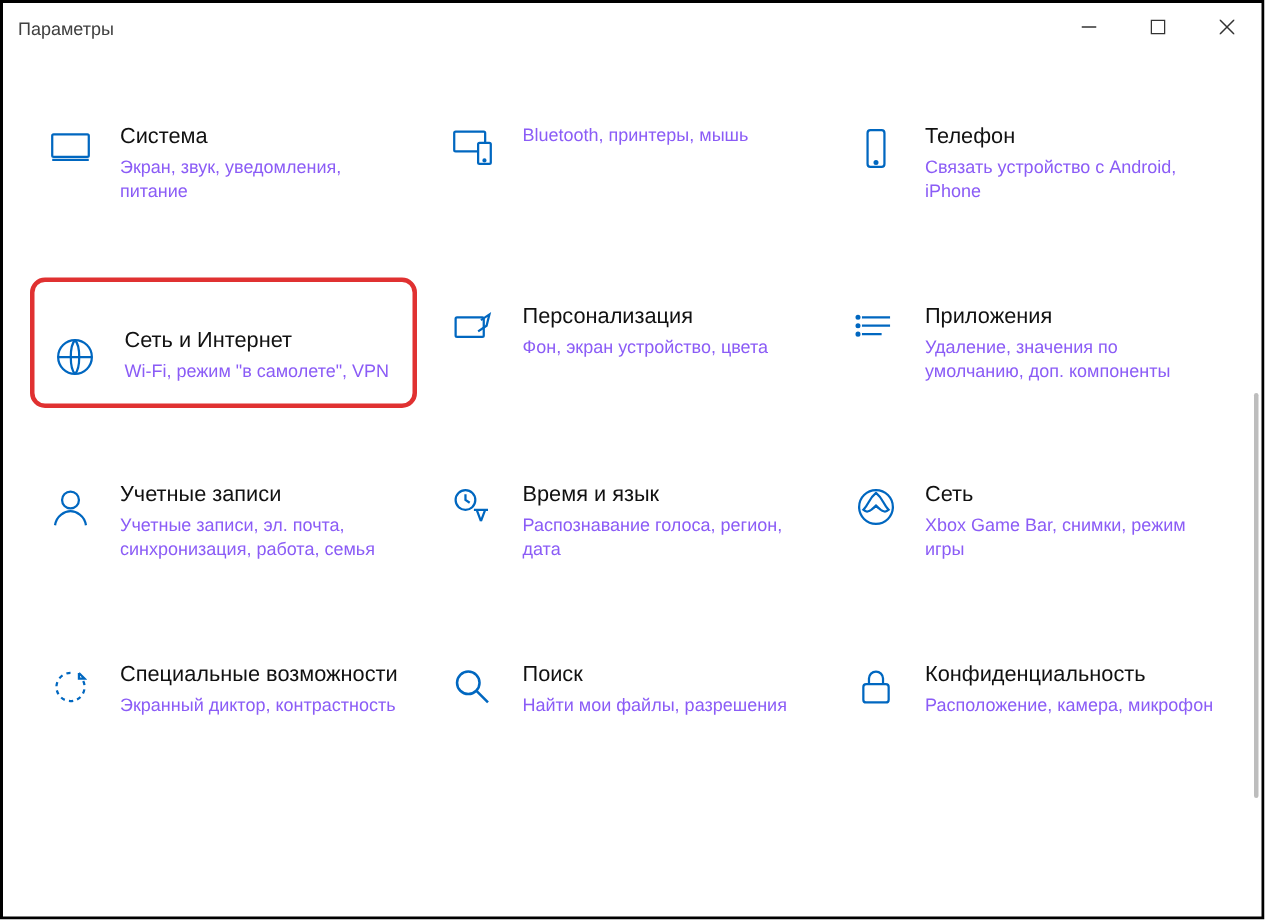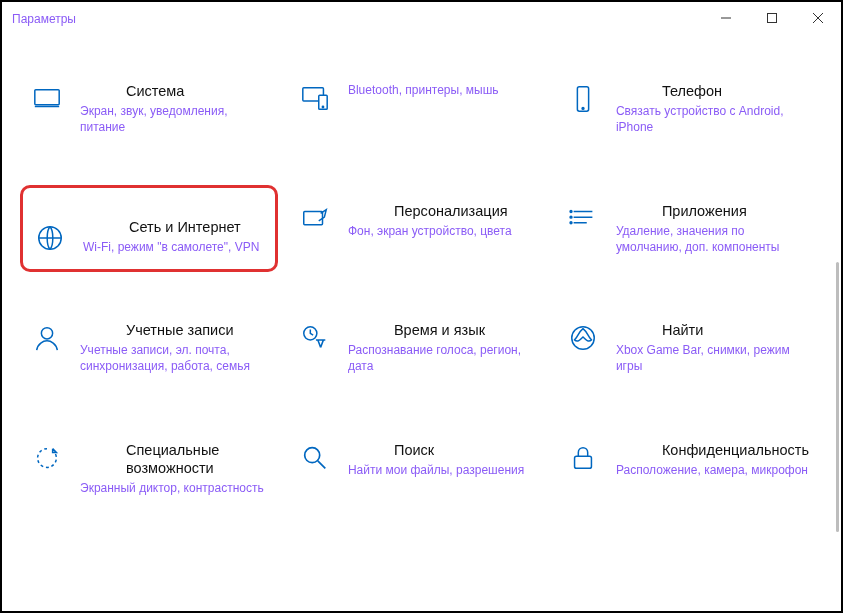--- a/index.html
+++ b/index.html
@@ -18,21 +18,21 @@
     overflow: hidden;
     background: #fff;
   }
   .titlebar {
     height: 32px;
     display: flex;
     align-items: center;
     justify-content: space-between;
     padding-left: 10px;
     font-size: 12px;
-    color: #8b5cf6;
+    color: #404040;
   }
   .titlebar-title {
     padding-top: 2px;
   }
   .win-controls {
     display: flex;
   }
   .win-btn {
     width: 46px;
     height: 30px;
@@ -83,21 +83,20 @@
     align-items: center;
     justify-content: center;
   }
   .tile .icon svg { width: 30px; height: 30px; }
   .tile .text { flex: 1; min-width: 0; }
   .tile .title {
     font-size: 14.5px;
     color: #111;
     line-height: 1.25;
     margin-bottom: 3px;
-    margin-left: 46px;
   }
   .tile .desc {
     font-size: 12px;
     color: #8b5cf6;
     line-height: 1.35;
   }
   .scrollbar {
     position: absolute;
     right: 2px;
     top: 260px;
@@ -244,21 +243,21 @@
       </div>
 
       <div class="tile">
         <span class="icon">
           <svg viewBox="0 0 32 32" fill="none" stroke="currentColor" stroke-width="1.6">
             <circle cx="16" cy="16" r="12"></circle>
             <path d="M16 6c-5 4-5 8-9 12 3 3 6 0 9-3 3 3 6 6 9 3-4-4-4-8-9-12z"></path>
           </svg>
         </span>
         <div class="text">
-          <div class="title">Найти</div>
+          <div class="title">Сеть</div>
           <div class="desc">Xbox Game Bar, снимки, режим игры</div>
         </div>
       </div>
 
       <div class="tile">
         <span class="icon">
           <svg viewBox="0 0 32 32" fill="none" stroke="currentColor" stroke-width="1.6">
             <path d="M16 6a10 10 0 1 0 8 4" stroke-dasharray="3 3"></path>
             <path d="M22 6l4 4-4 0 0-4"></path>
           </svg>

